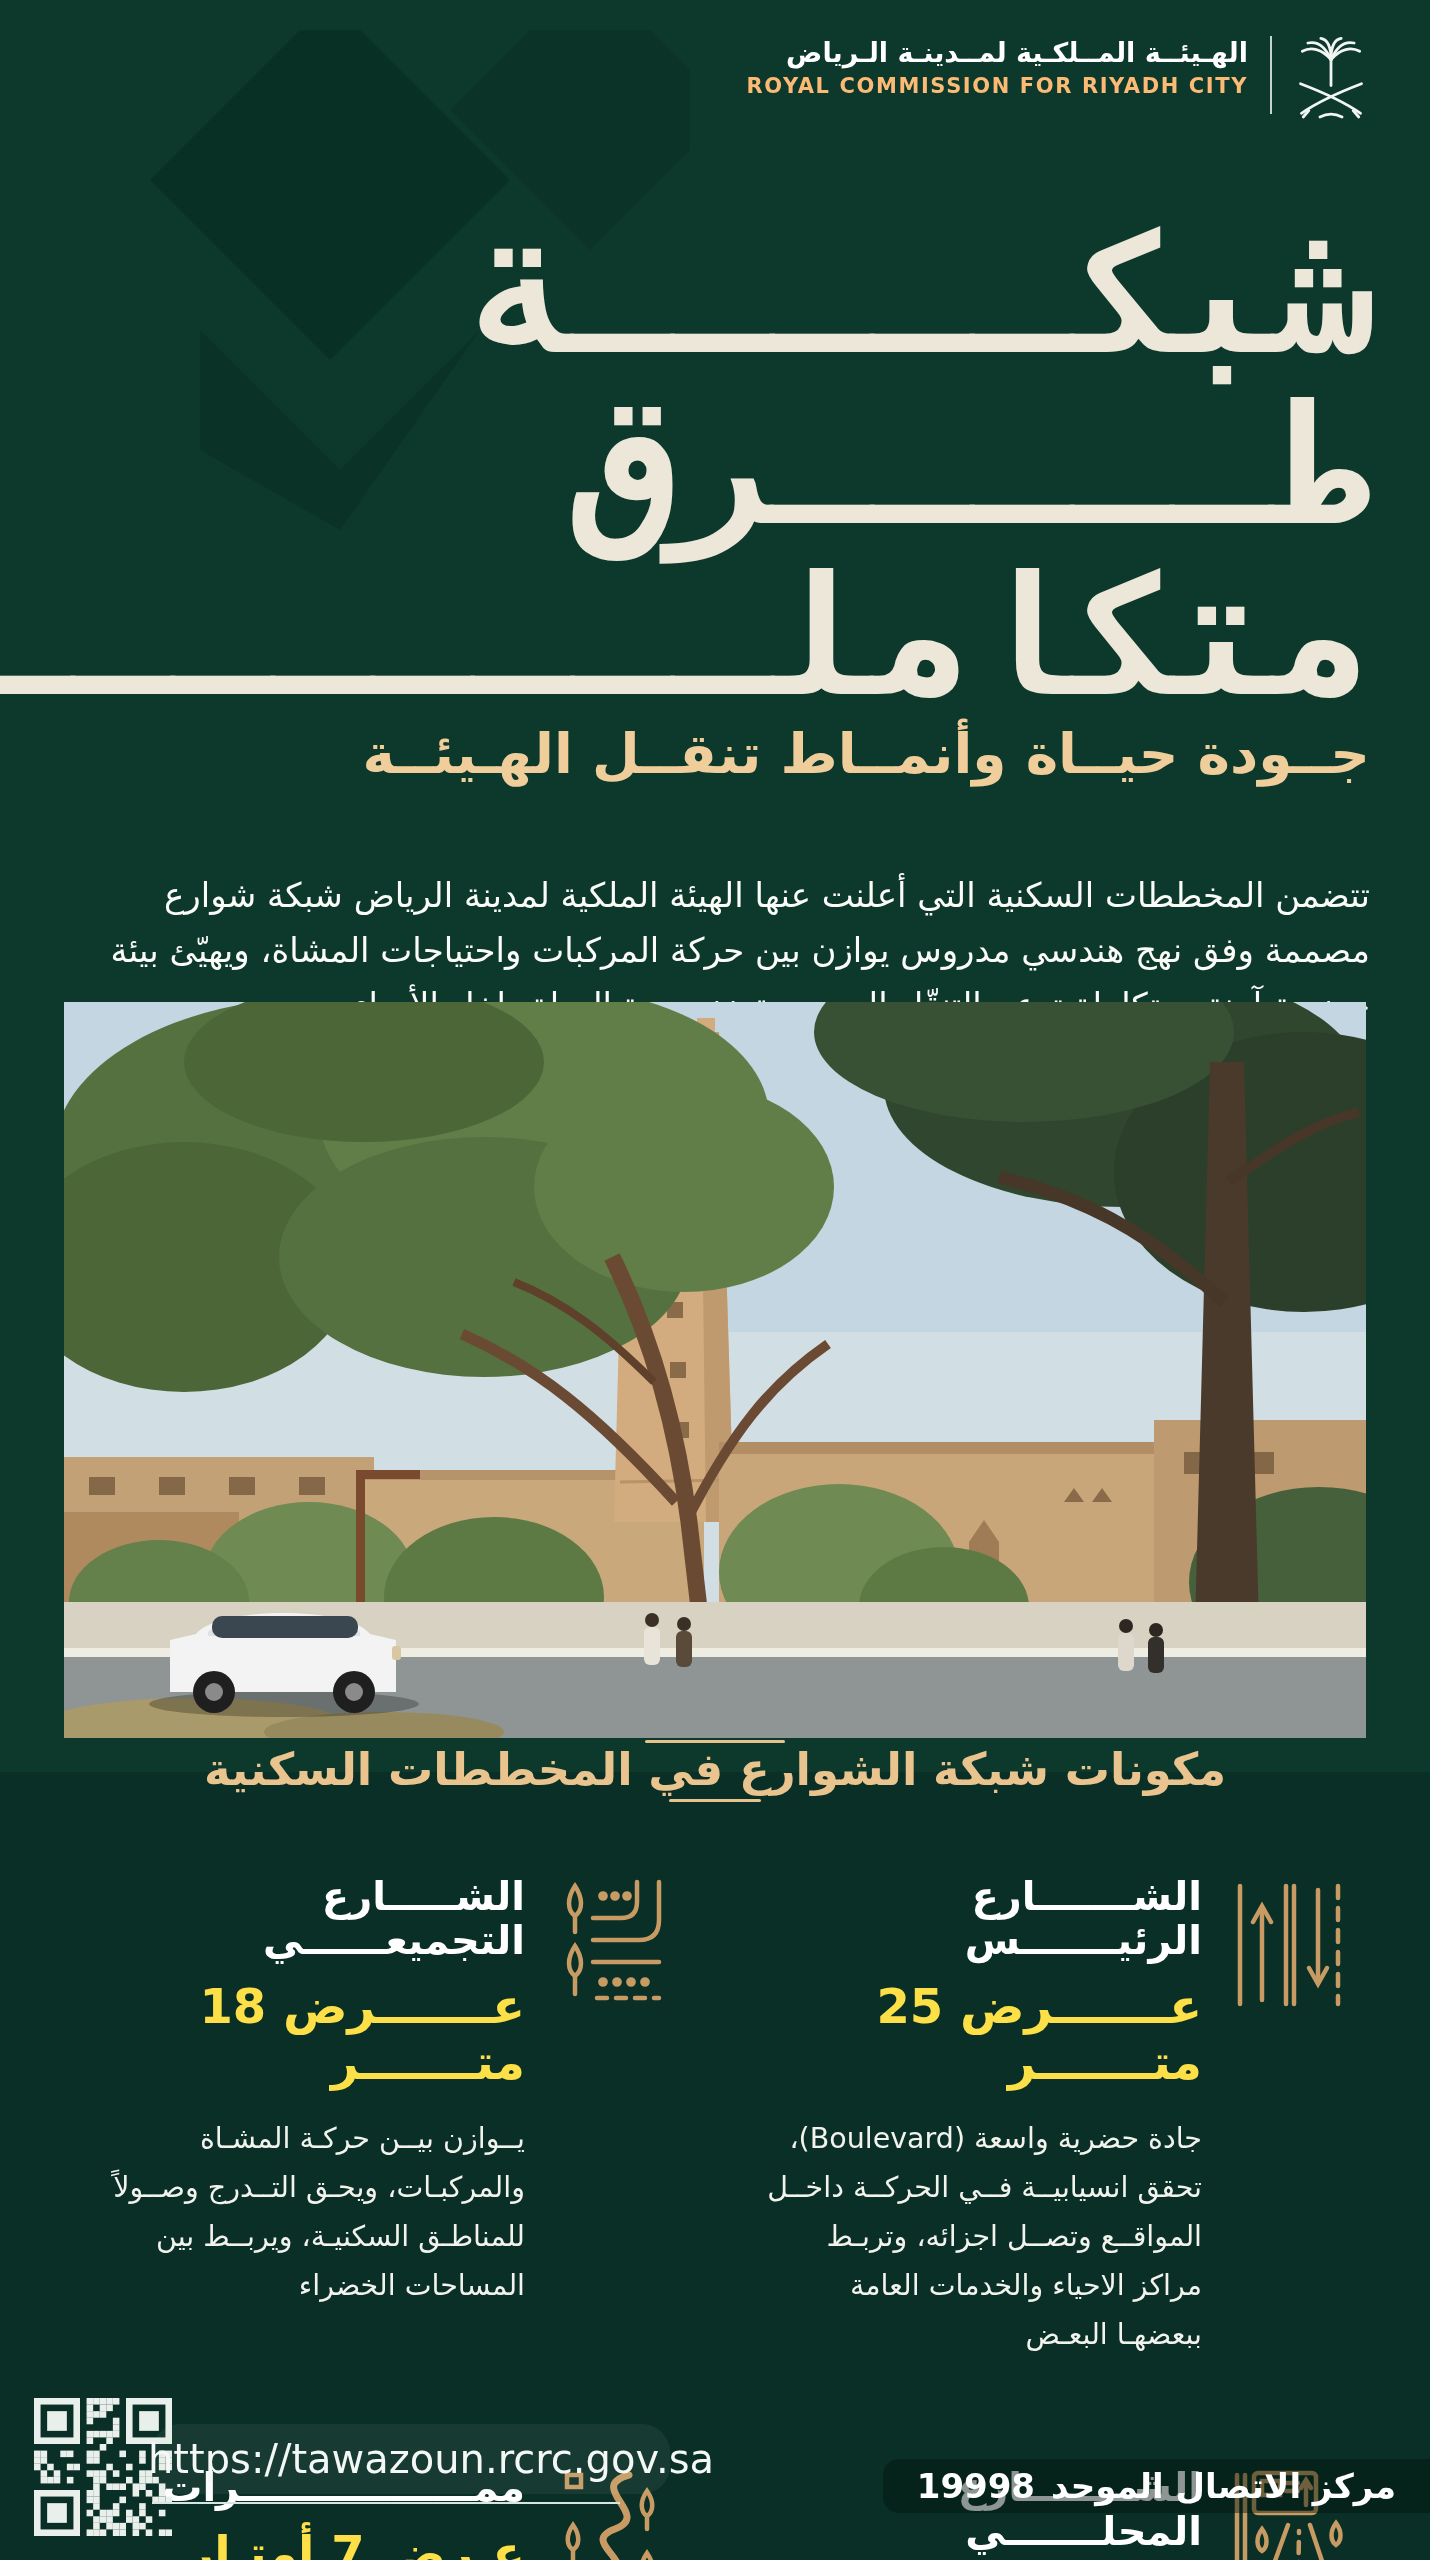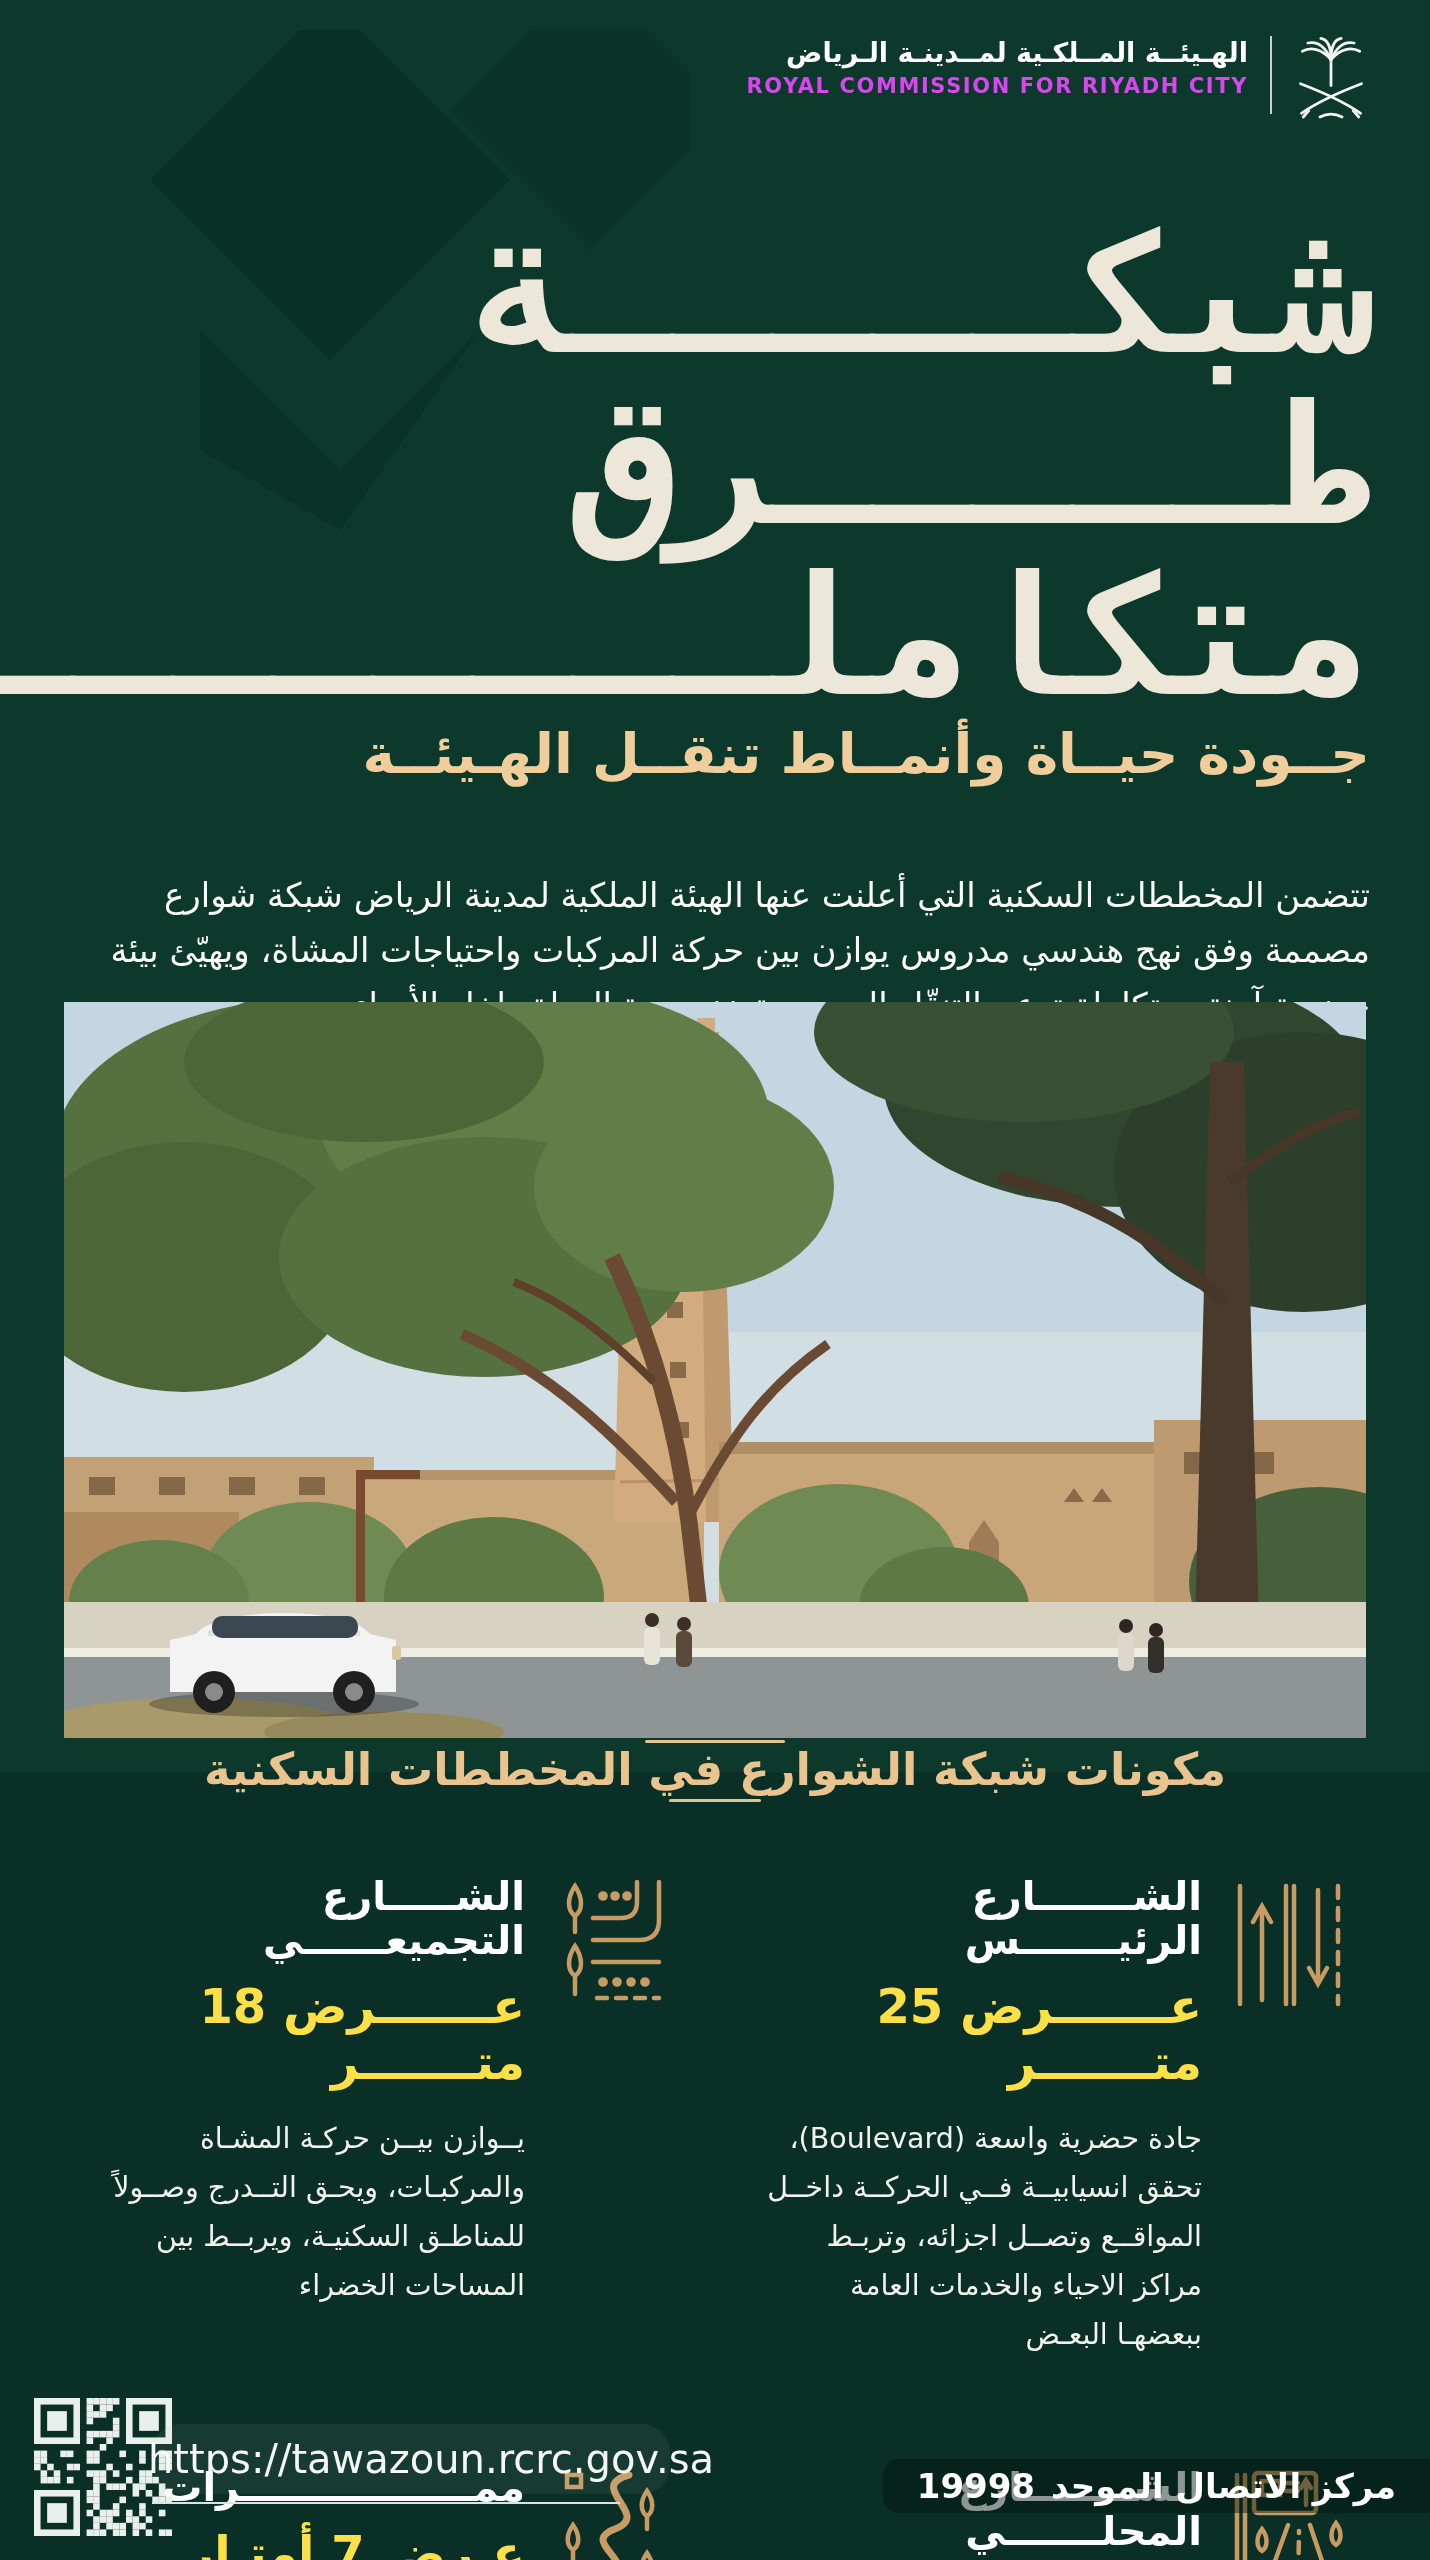--- a/index.html
+++ b/index.html
@@ -7,21 +7,21 @@
     position:relative;width:1430px;height:2560px;margin:0 auto;
     background:#0D392D;overflow:hidden;
     font-family:"DejaVu Sans",sans-serif;color:#fff;
   }
   
   .bg-pattern{position:absolute;left:90px;top:30px;width:600px;height:500px;pointer-events:none;}
   
   .brand{position:absolute;top:36px;right:62px;display:flex;align-items:flex-start;gap:22px;}
   .brand-text{text-align:right;}
   .brand-ar{font-size:27px;font-weight:bold;direction:rtl;line-height:1.25;color:#FFFFFF;}
-  .brand-en{font-size:21px;font-weight:bold;letter-spacing:1.6px;color:#d946ef;margin-top:4px;}
+  .brand-en{font-size:21px;font-weight:bold;letter-spacing:1.6px;color:#fdba74;margin-top:4px;}
   .brand-divider{width:2px;height:78px;background:#E9EFEA;opacity:.85;}
   .emblem{width:74px;height:88px;}
   
   .hero-title{
     position:absolute;top:112px;left:40px;right:58px;
     direction:rtl;text-align:right;color:#EDE7DA;
     font-size:166px;font-weight:bold;line-height:1.03;letter-spacing:-2px;font-family:Liberation Mono, monospace;
   }
   .hero-subtitle{
     position:absolute;top:722px;right:60px;left:60px;

